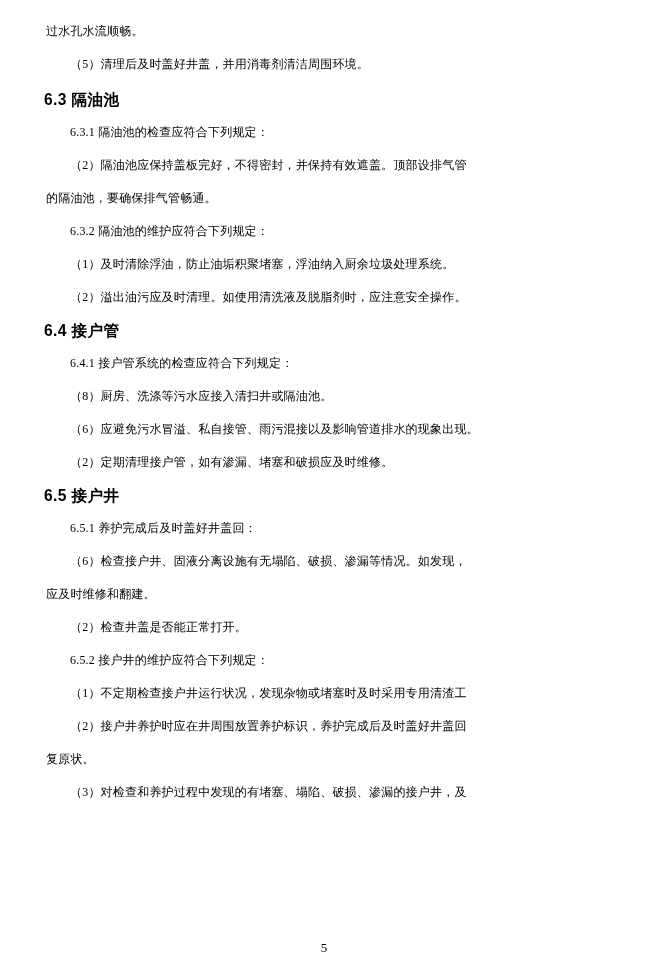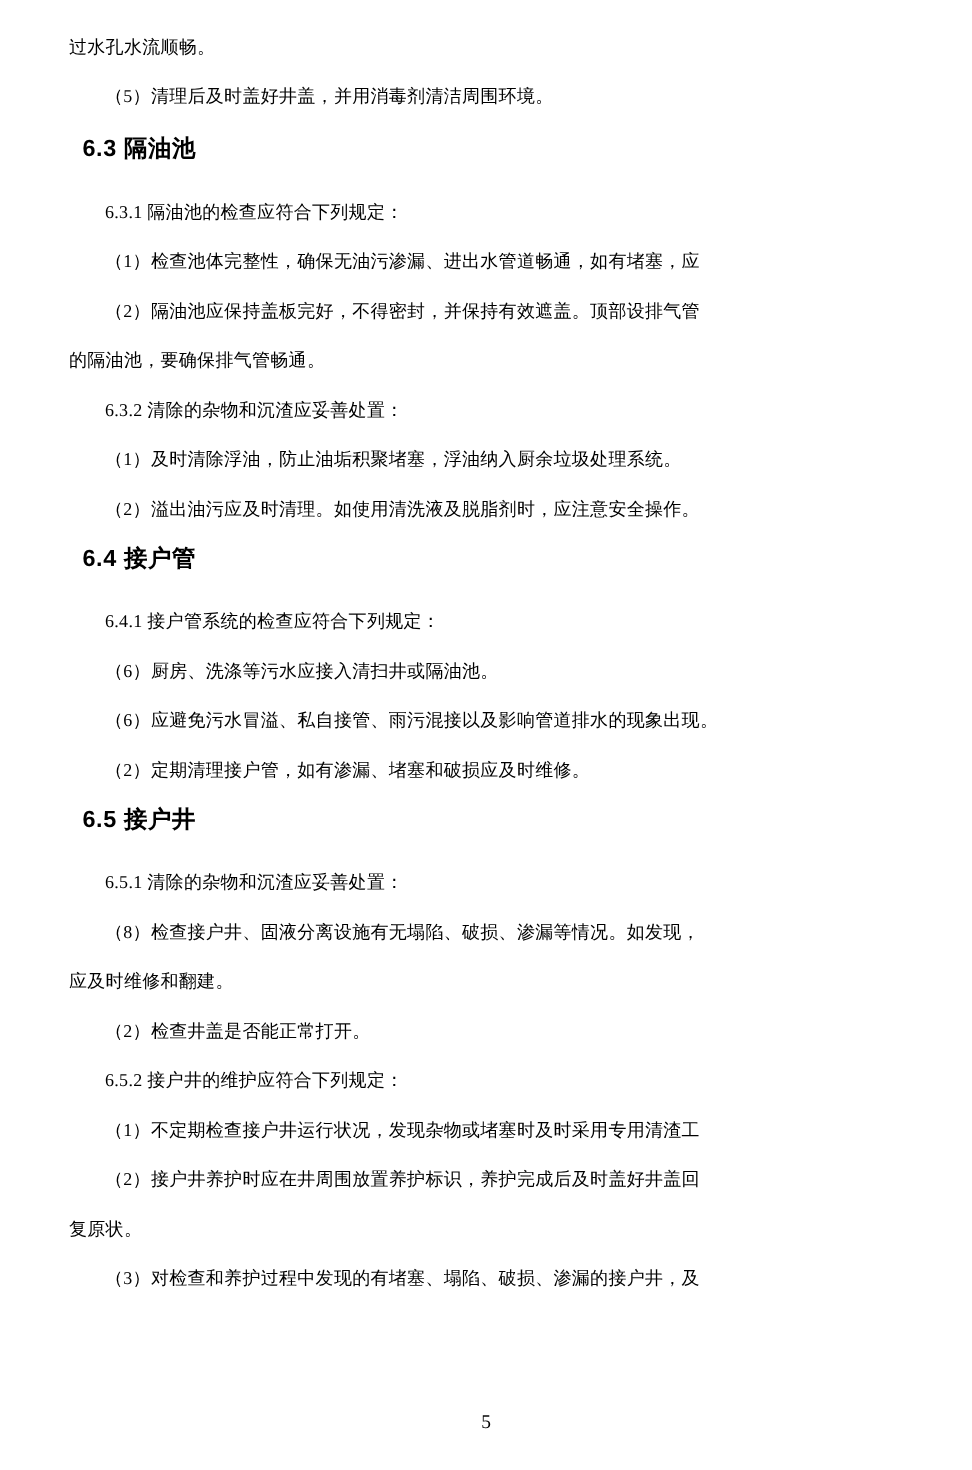--- a/index.html
+++ b/index.html
@@ -28,21 +28,21 @@
     text-align: justify;
     letter-spacing: 0.2px;
     font-family: "Liberation Serif", "DejaVu Serif", serif;
   }
   .indent {
     text-indent: 2em;
   }
   .heading {
     font-size: 15.6px;
     line-height: 31px;
-    margin: 11px;
+    margin: 0;
     font-weight: bold;
     letter-spacing: 0.4px;
     font-family: "Liberation Sans", "DejaVu Sans", sans-serif;
   }
   .gap-top {
     margin-top: 4px;
   }
   .gap-small {
     margin-top: 2px;
   }
@@ -61,38 +61,37 @@
 <body>
 
 <div class="page">
 
   <p class="para">过水孔水流顺畅。</p>
   <p class="para indent">（5）清理后及时盖好井盖，并用消毒剂清洁周围环境。</p>
 
   <h2 class="heading gap-top">6.3 隔油池</h2>
 
   <p class="para indent">6.3.1 隔油池的检查应符合下列规定：</p>
-  <p class="para indent">（1）检查池体完整性，确保无油污渗漏、进出水管道畅通，如有堵塞，应</p>
   <p class="para indent">（2）隔油池应保持盖板完好，不得密封，并保持有效遮盖。顶部设排气管</p>
   <p class="para">的隔油池，要确保排气管畅通。</p>
-  <p class="para indent">6.3.2 清除的杂物和沉渣应妥善处置：</p>
+  <p class="para indent">6.3.2 隔油池的维护应符合下列规定：</p>
   <p class="para indent">（1）及时清除浮油，防止油垢积聚堵塞，浮油纳入厨余垃圾处理系统。</p>
   <p class="para indent">（2）溢出油污应及时清理。如使用清洗液及脱脂剂时，应注意安全操作。</p>
 
   <h2 class="heading gap-small">6.4 接户管</h2>
 
   <p class="para indent">6.4.1 接户管系统的检查应符合下列规定：</p>
-  <p class="para indent">（6）厨房、洗涤等污水应接入清扫井或隔油池。</p>
+  <p class="para indent">（8）厨房、洗涤等污水应接入清扫井或隔油池。</p>
   <p class="para indent">（6）应避免污水冒溢、私自接管、雨污混接以及影响管道排水的现象出现。</p>
   <p class="para indent">（2）定期清理接户管，如有渗漏、堵塞和破损应及时维修。</p>
 
   <h2 class="heading gap-small">6.5 接户井</h2>
 
-  <p class="para indent">6.5.1 清除的杂物和沉渣应妥善处置：</p>
-  <p class="para indent">（8）检查接户井、固液分离设施有无塌陷、破损、渗漏等情况。如发现，</p>
+  <p class="para indent">6.5.1 养护完成后及时盖好井盖回：</p>
+  <p class="para indent">（6）检查接户井、固液分离设施有无塌陷、破损、渗漏等情况。如发现，</p>
   <p class="para">应及时维修和翻建。</p>
   <p class="para indent">（2）检查井盖是否能正常打开。</p>
   <p class="para indent">6.5.2 接户井的维护应符合下列规定：</p>
   <p class="para indent">（1）不定期检查接户井运行状况，发现杂物或堵塞时及时采用专用清渣工</p>
   <p class="para indent">（2）接户井养护时应在井周围放置养护标识，养护完成后及时盖好井盖回</p>
   <p class="para">复原状。</p>
   <p class="para indent">（3）对检查和养护过程中发现的有堵塞、塌陷、破损、渗漏的接户井，及</p>
 
   <div class="footer">5</div>
 </div>

